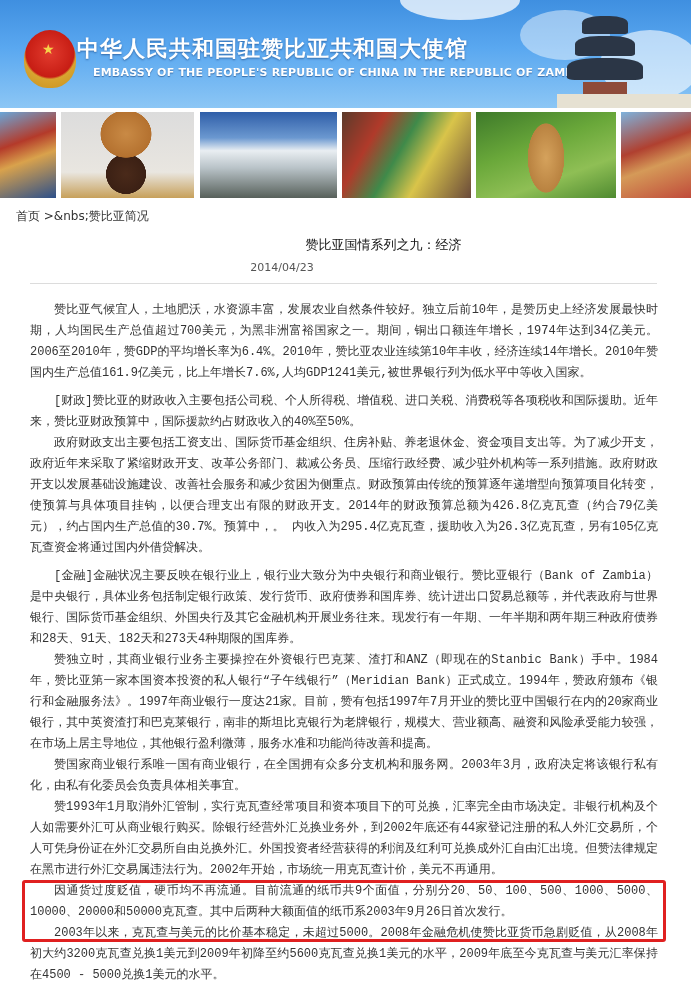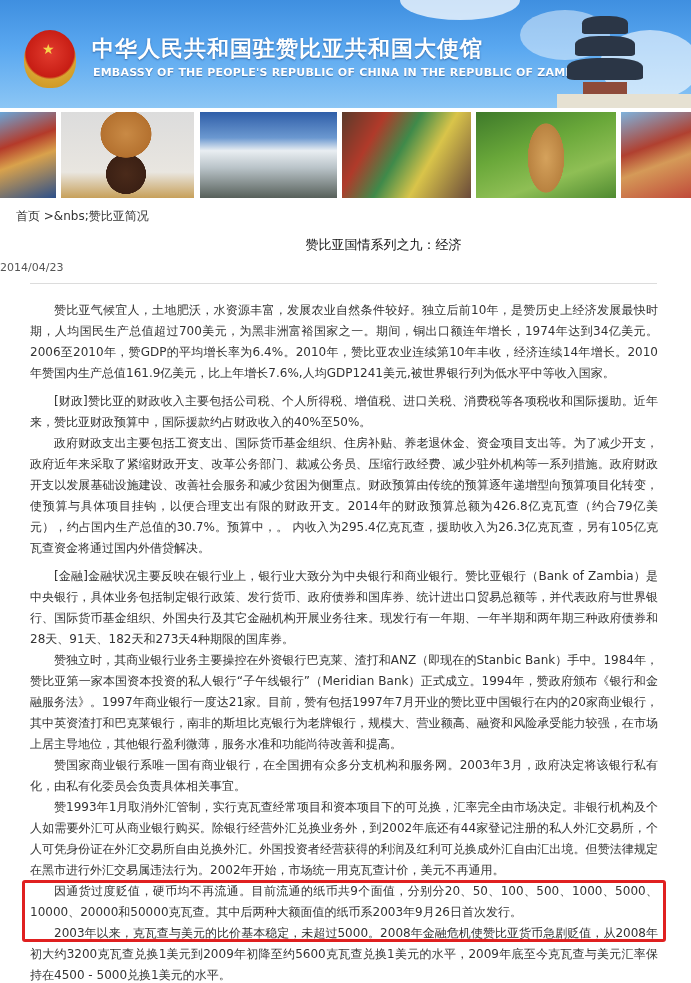--- a/index.html
+++ b/index.html
@@ -4,37 +4,37 @@
 <style>
   html, body { margin: 0; padding: 0; background: #fff; }
   body { width: 691px; height: 983px; overflow: hidden; position: relative;
          font-family: "DejaVu Sans", "Liberation Sans", sans-serif; color: #333; }
   .banner { position: absolute; left: 0; top: 0; width: 691px; height: 108px;
             background: linear-gradient(180deg, #3f8fe0 0%, #5aa8f0 45%, #8cc6f5 100%); overflow: hidden; }
   .banner .cloud { position: absolute; border-radius: 50%; background: rgba(255,255,255,0.75); }
   .emblem { position: absolute; left: 24px; top: 30px; width: 52px; height: 58px; border-radius: 50% 50% 45% 45%;
             background: radial-gradient(circle at 50% 40%, #e23b2e 0%, #c71d14 55%, #d8a430 60%, #c9901d 100%); }
   .emblem .star { position: absolute; left: 18px; top: 12px; color: #f6d34a; font-size: 14px; line-height: 1; }
-  .title-cn { position: absolute; left: 92px; top: 34px; font-size: 22px; font-weight: bold; color: #fff;
+  .title-cn { position: absolute; left: 77px; top: 34px; font-size: 22px; font-weight: bold; color: #fff;
               letter-spacing: 1px; text-shadow: 0 1px 2px rgba(0,40,100,0.5); white-space: nowrap; }
   .title-en { position: absolute; left: 93px; top: 66px; font-size: 11px; font-weight: bold; color: #fff;
               white-space: nowrap; letter-spacing: 0.2px; text-shadow: 0 1px 1px rgba(0,40,100,0.5); }
   .temple { position: absolute; right: 38px; top: 6px; width: 96px; height: 102px; }
   .temple .tier { position: absolute; left: 50%; transform: translateX(-50%); background: #2b3646; border-radius: 40% 40% 10% 10%; }
   .temple .base { position: absolute; bottom: 0; left: 0; right: -38px; height: 14px; background: #e6e1d2; }
   .photos { position: absolute; left: 0; top: 112px; width: 691px; height: 86px; }
   .photo { position: absolute; top: 0; height: 86px; }
   .breadcrumb { position: absolute; left: 16px; top: 208px; font-size: 12px; color: #333; white-space: nowrap; }
   .breadcrumb span { cursor: pointer; }
   .article-title { position: absolute; left: 0; width: 691px; top: 236px; text-align: center; font-size: 13px;
                    font-weight: normal; color: #111; padding-left: 38px; }
-  .article-date { position: absolute; left: 0; width: 564px; top: 261px; font-size: 11px; color: #555; }
+  .article-date { position: absolute; left: 0; width: 564px; top: 261px; text-align: center; font-size: 11px; color: #555; }
   .divider { position: absolute; left: 30px; width: 627px; top: 283px; height: 1px; background: #dcdcdc; }
   .content { position: absolute; left: 30px; width: 628px; top: 300px; font-size: 12px; line-height: 21px; color: #333; }
-  .content p { margin: 0; text-indent: 2em; text-align: justify; }
+  .content p { margin: 0; text-indent: 2em; text-align: justify; font-family: Liberation Mono, monospace; }
   .content p.gap { margin-top: 7px; }
   .highlight { position: absolute; left: 22px; top: 880px; width: 644px; height: 62px;
                border: 3px solid #e02020; border-radius: 3px; box-sizing: border-box; }
 </style>
 </head>
 <body>
 
 <div class="banner">
   <div class="cloud" style="left:400px;top:-20px;width:120px;height:40px;"></div>
   <div class="cloud" style="left:520px;top:10px;width:90px;height:50px;opacity:.6"></div>

